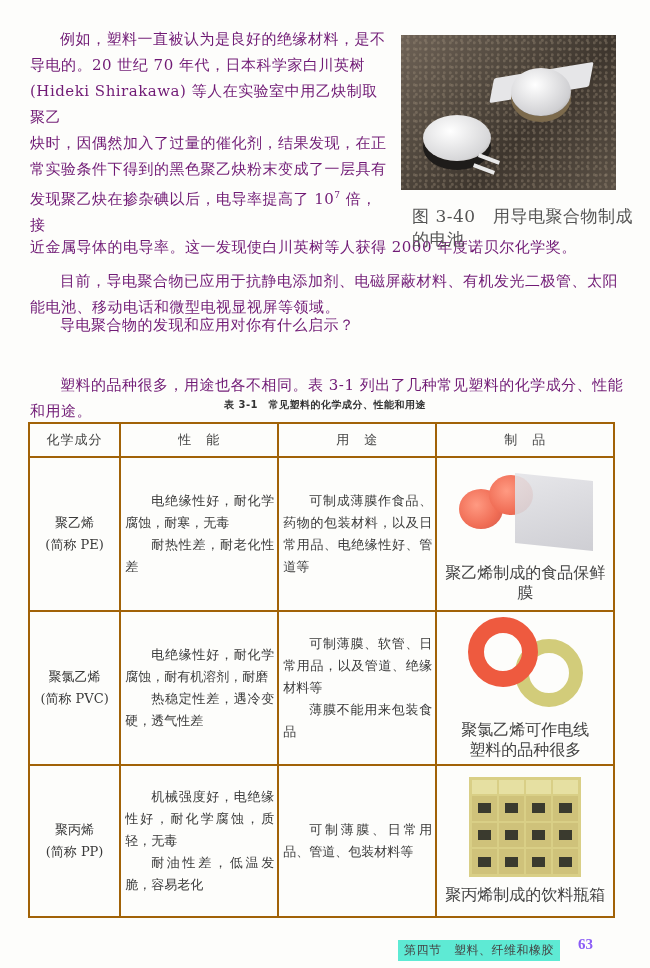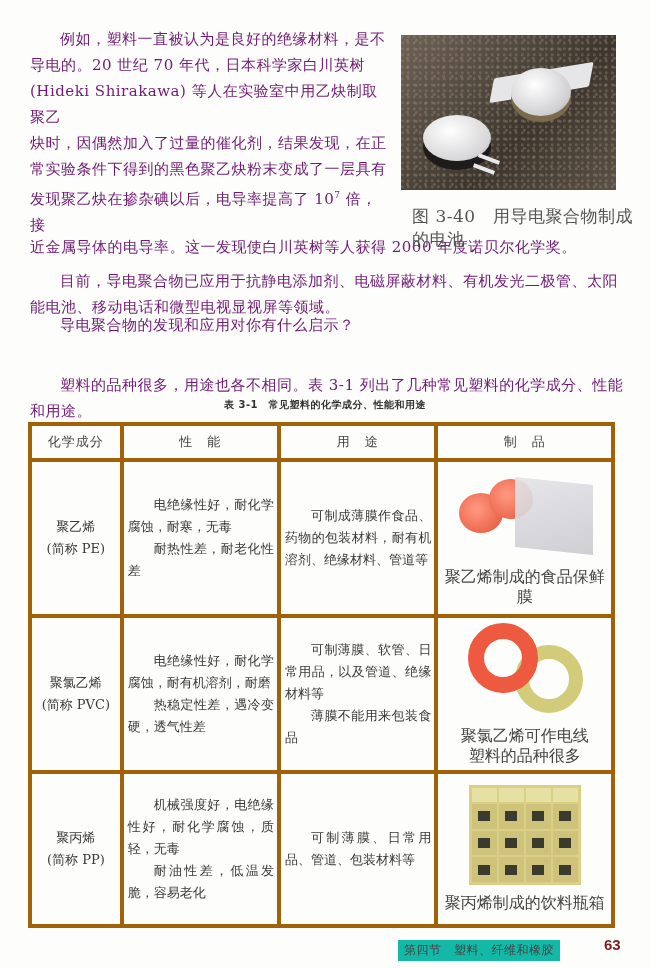--- a/index.html
+++ b/index.html
@@ -62,21 +62,21 @@
   }
   .table-title {
     position: absolute; top: 398px; left: 0; width: 650px; text-align: center;
     font-family: "DejaVu Sans", "Liberation Sans", sans-serif;
     font-weight: bold; font-size: 10px; color: #333; letter-spacing: 0.5px;
   }
   table.plastics {
     position: absolute; left: 28px; top: 422px; width: 587px;
     border-collapse: collapse; font-size: 13px; color: #3a3a3a;
   }
-  table.plastics th, table.plastics td { border: 4px solid #a16207; }
+  table.plastics th, table.plastics td { border: 2px solid #a16207; }
   table.plastics th {
     height: 30px; font-weight: normal; text-align: center; letter-spacing: 1px; color: #444;
   }
   table.plastics td { vertical-align: middle; line-height: 22px; }
   td.comp { width: 75px; text-align: center; margin-left: 12px; }
   td.prop, td.use { width: 128px; padding: 0 3px 0 4px; text-align: justify; }
   td.prod { width: 150px; text-align: center; position: relative; }
   .row1 td { height: 150px; }
   .row2 td { height: 150px; }
   .row3 td { height: 148px; }
@@ -97,26 +97,26 @@
   
   .pp-img { width: 112px; height: 100px;
     background: #d9cf86; display: grid; grid-template-columns: repeat(4, 1fr); grid-template-rows: 14px repeat(3, 1fr); gap: 2px; padding: 3px; box-sizing: border-box; }
   .pp-img .crate { background: #cfc27a; position: relative; }
   .pp-img .crate::after { content: ""; position: absolute; left: 25%; top: 30%; width: 50%; height: 40%; background: #3a3a2e; }
   .pp-img .bottles { background: #e6e0a2; }
   .footer {
     position: absolute; top: 940px; left: 398px;
     font-family: "DejaVu Sans", "Liberation Sans", sans-serif;
     font-size: 12px; color: #444; letter-spacing: 0.5px;
-    background: #14b8a6; padding: 2px 6px;
+    background: #5eead4; padding: 2px 6px;
   }
   .page-num {
     position: absolute; top: 936px; left: 578px;
-    font-family: Liberation Sans, sans-serif;
-    font-size: 15px; font-weight: bold; color: #7f1d1d; margin-left: 26px;
+    font-family: Liberation Serif, serif;
+    font-size: 15px; font-weight: bold; color: #8b5cf6;
   }
   sup { font-size: 9px; }
 </style>
 </head>
 <body>
 
 <div class="para p1">
   <div class="indent">例如，塑料一直被认为是良好的绝缘材料，是不</div>
   <div>导电的。20 世纪 70 年代，日本科学家白川英树</div>
   <div>(Hideki Shirakawa) 等人在实验室中用乙炔制取聚乙</div>
@@ -159,21 +159,21 @@
     <tr class="row1">
       <td class="comp">
         <div>聚乙烯</div>
         <div>(简称 PE)</div>
       </td>
       <td class="prop">
         <span class="line-indent">电绝缘性好，耐化学腐蚀，耐寒，无毒</span>
         <span class="line-indent">耐热性差，耐老化性差</span>
       </td>
       <td class="use">
-        <span class="line-indent">可制成薄膜作食品、药物的包装材料，耐有机溶剂、绝缘材料、管道等</span>
+        <span class="line-indent">可制成薄膜作食品、药物的包装材料，以及日常用品、电绝缘性好、管道等</span>
       </td>
       <td class="prod">
         <div class="prod-img pe-img">
           <div class="ball" style="left:4px; top:24px;"></div>
           <div class="ball" style="left:34px; top:10px;"></div>
           <div class="film"></div>
         </div>
         <div class="prod-caption">聚乙烯制成的食品保鲜膜</div>
       </td>
     </tr>

